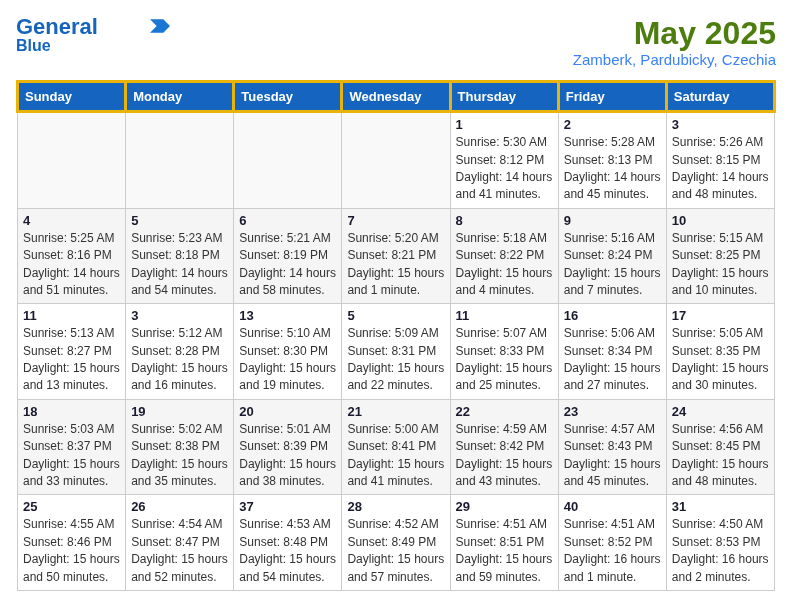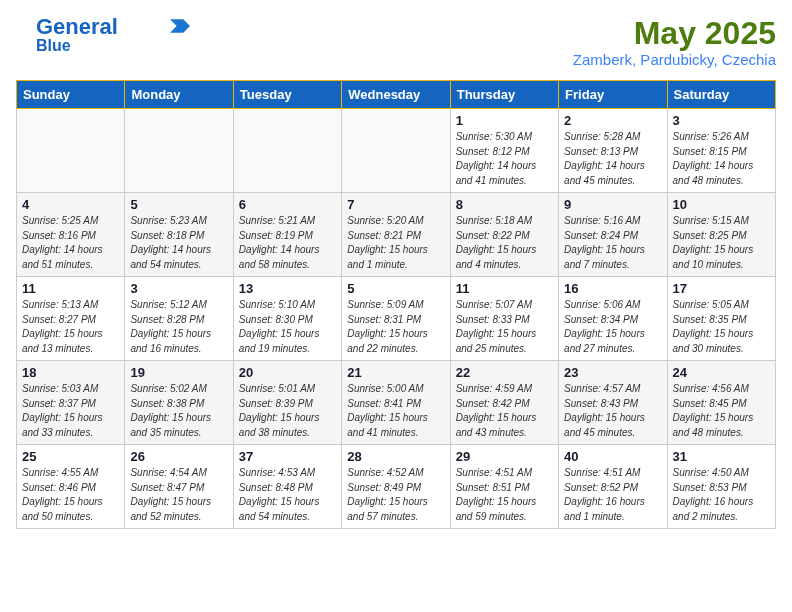--- a/index.html
+++ b/index.html
@@ -13,21 +13,20 @@
     .header {
       display: flex;
       justify-content: space-between;
       align-items: flex-start;
       margin-bottom: 12px;
     }
     .logo {
       display: flex;
       flex-direction: column;
       align-items: flex-start;
-      margin-left: 20px;
     }
     .logo-text {
       font-size: 22px;
       font-weight: bold;
       color: #1a1a2e;
       line-height: 1;
     }
     .logo-text span.blue { color: #1565c0; }
     .logo-arrow {
       width: 20px;
@@ -53,21 +52,21 @@
       border-collapse: collapse;
       font-size: 11px;
     }
     thead tr th {
       background: #1565c0;
       color: #fff;
       padding: 6px 6px;
       text-align: left;
       font-size: 13px;
       font-weight: bold;
-      border: 1px solid #eab308;
+      border: 3px solid #eab308;
     }
     tbody tr td {
       border: 1px solid #ccc;
       vertical-align: top;
       padding: 4px 5px;
       width: 108px;
       min-height: 80px;
       background: #fff;
     }
     tbody tr:nth-child(even) td {
@@ -75,23 +74,22 @@
     }
     .day-num {
       font-size: 13px;
       font-weight: bold;
       color: #1a1a2e;
       display: block;
       margin-bottom: 2px;
     }
     .day-info {
       color: #333;
-      font-size: 10px;
+      font-size: 12px;
       line-height: 1.45;
-      font-style: italic;
     }
     .empty { background: #f9f9f9; }
   </style>
 </head>
 <body>
 
 <div class="header">
   <div class="logo">
     <div style="display:flex; align-items:center;">
       <span class="logo-text">

